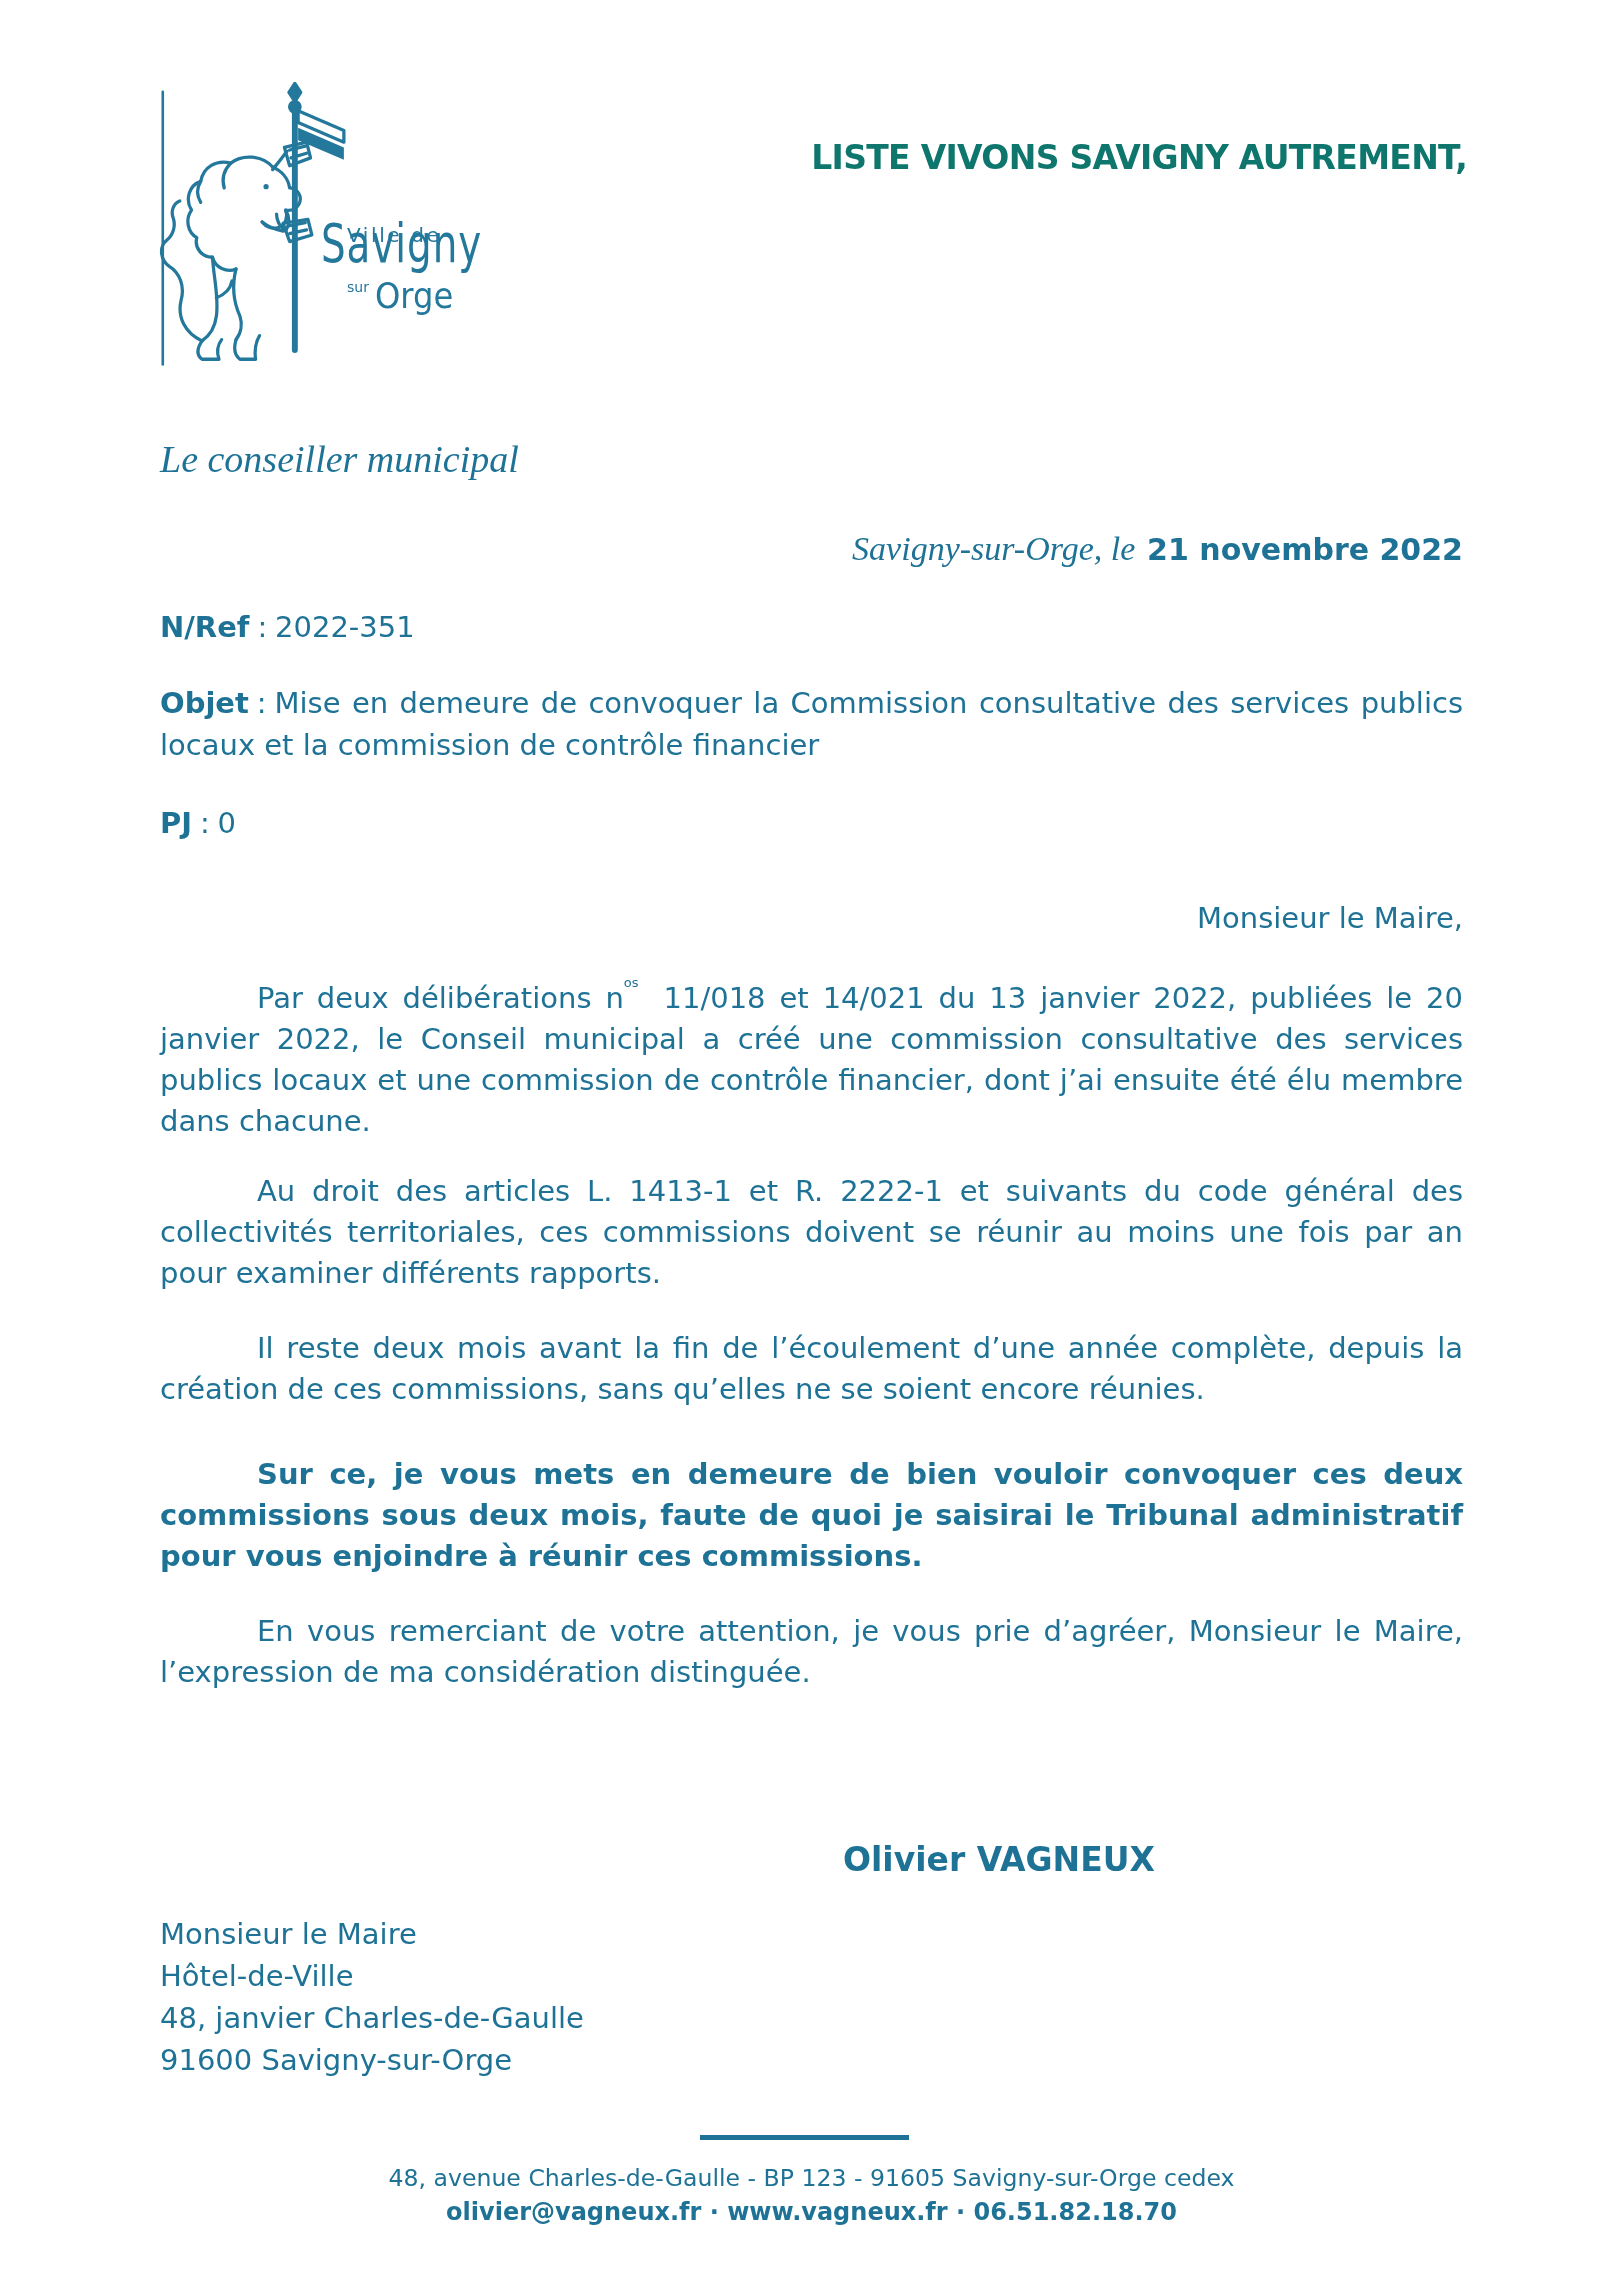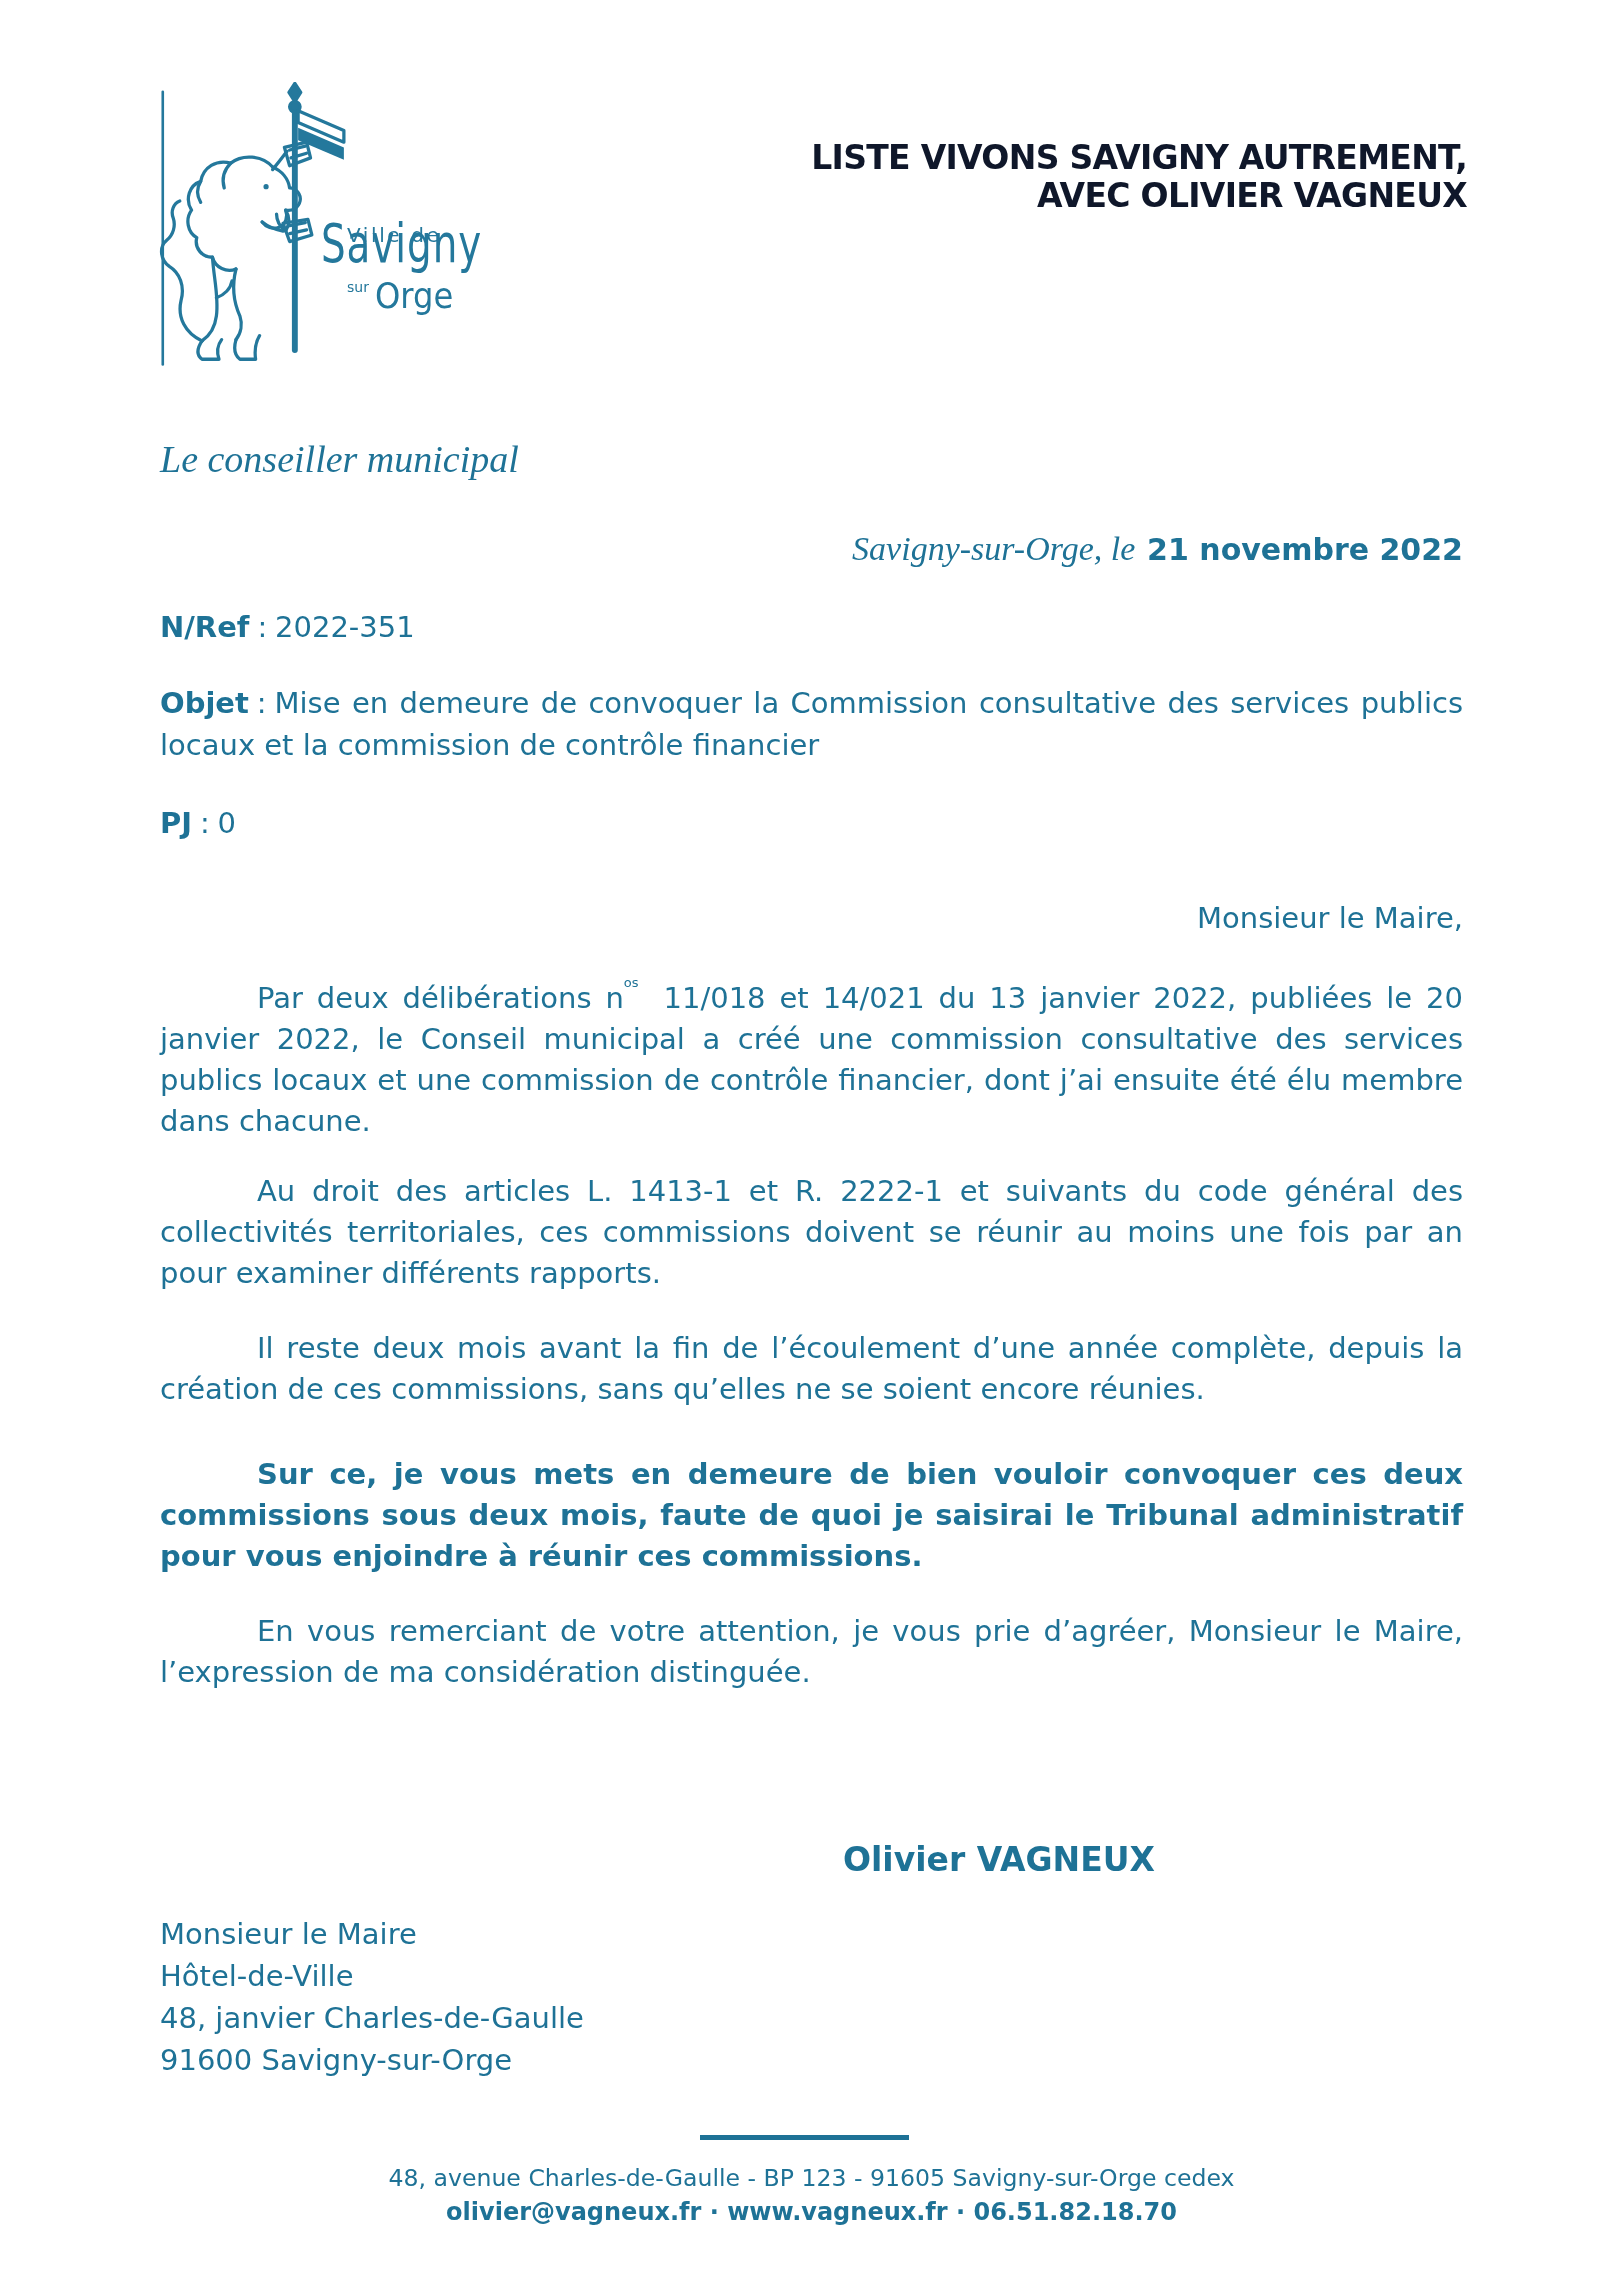--- a/index.html
+++ b/index.html
@@ -21,21 +21,21 @@
   .logo-villede { left: 196px; top: 113px; font-size: 20px; letter-spacing: 2.6px; margin-top: 28px; }
   .logo-savigny { left: 170px; top: 130px; font-size: 54px; letter-spacing: 1.3px;
                   transform: scaleX(.72); transform-origin: left top; }
   .logo-sur  { left: 196px; top: 197px; font-size: 14px; }
   .logo-orge { left: 224px; top: 194px; font-size: 35px;
                transform: scaleX(.92); transform-origin: left top; }
 
   
   .header-right { position: absolute; top: 139px; right: 156px; text-align: right;
                   font-weight: bold; font-size: 33px; line-height: 38px;
-                  letter-spacing: -0.7px; color: #0f172a; }
+                  letter-spacing: -0.7px; color: #0f766e; }
 
   
   .sender-title { top: 437px; font-family: "Liberation Serif", serif;
                   font-style: italic; font-size: 38px; }
   .dateline { top: 530px; text-align: right; font-family: "Liberation Serif", serif;
               font-style: italic; font-size: 34px; }
   .dateline .date { font-family: "DejaVu Sans", sans-serif; font-style: normal;
                     font-weight: bold; font-size: 30px; margin-left: 11.8px; }
   .meta { font-size: 29px; line-height: 42px; }
   .ref-line  { top: 606px; }
@@ -112,21 +112,20 @@
       </g>
     </svg>
     <span class="logo-text logo-villede">Ville de</span>
     <span class="logo-text logo-savigny">Savigny</span>
     <span class="logo-text logo-sur">sur</span>
     <span class="logo-text logo-orge">Orge</span>
   </div>
 
   <div class="header-right">
     <div>LISTE VIVONS SAVIGNY AUTREMENT,</div>
-    <div>AVEC OLIVIER VAGNEUX</div>
   </div>
 
   <div class="abs sender-title">Le conseiller municipal</div>
 
   <div class="abs dateline">
     <span>Savigny-sur-Orge, le</span><span class="date">21 novembre 2022</span>
   </div>
 
   <div class="abs meta ref-line">
     <span class="label">N/Ref</span><span class="sep">:</span><span>2022-351</span>

